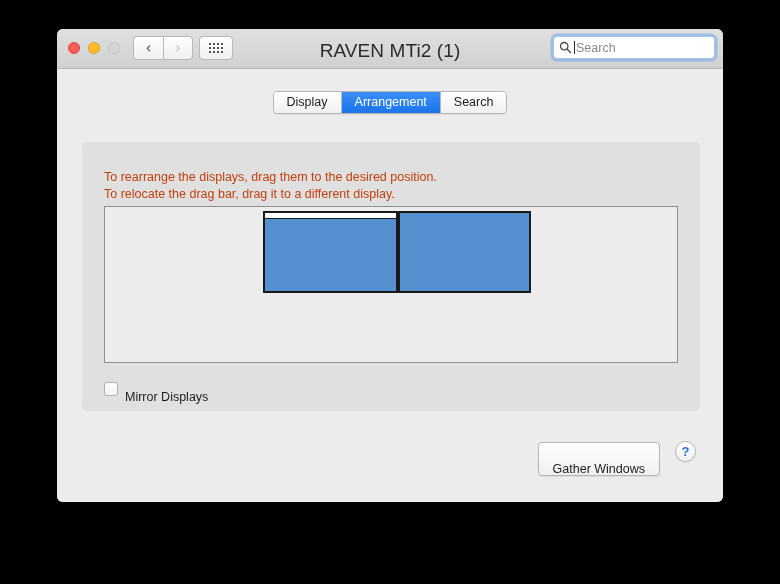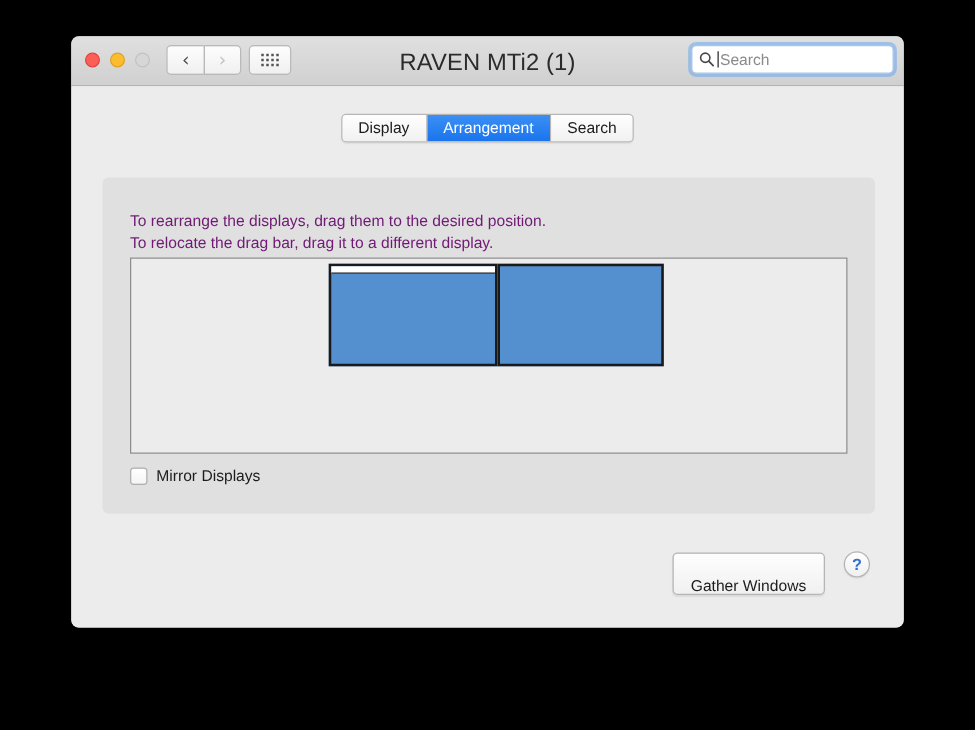--- a/index.html
+++ b/index.html
@@ -169,21 +169,21 @@
     height: 269px;
     background: #e0e0e0;
     border-radius: 5px;
   }
 
   .instructions {
     position: absolute;
     left: 22px;
     top: 27px;
     font-size: 12.5px;
-    color: #701a75;
+    color: #c2410c;
     line-height: 17px;
   }
 
   .arrange-area {
     position: absolute;
     left: 22px;
     top: 64px;
     width: 574px;
     height: 157px;
     background: #ececec;
@@ -229,21 +229,21 @@
   }
   .cbox.checked::after {
     content: "";
     position: absolute;
     left: 4px; top: 1px;
     width: 4px; height: 8px;
     border: solid #ffffff;
     border-width: 0 1.8px 1.8px 0;
     transform: rotate(42deg);
   }
-  .cbox-label { font-size: 12.5px; color: #1c1c1c; }
+  .cbox-label { font-size: 12.5px; color: #1c1c1c; margin-top: 16px; }
 
   
   .footer-check {
     position: absolute;
     left: 25px;
     top: 377px;
     display: flex;
     align-items: center;
     gap: 8px;
   }

